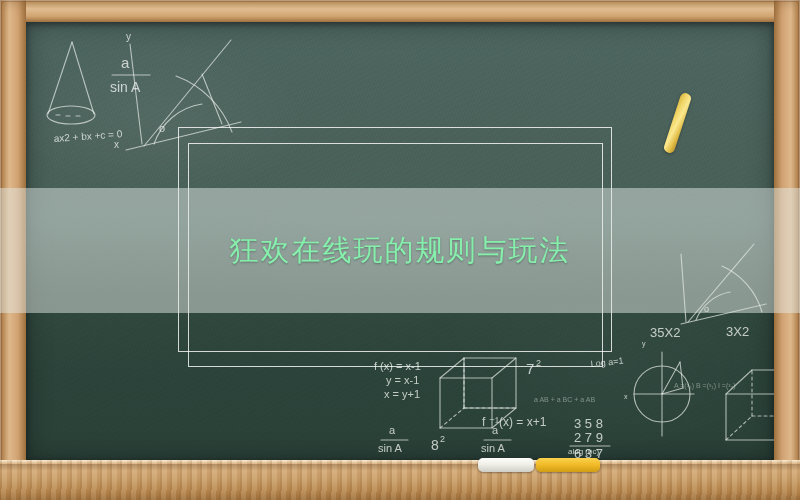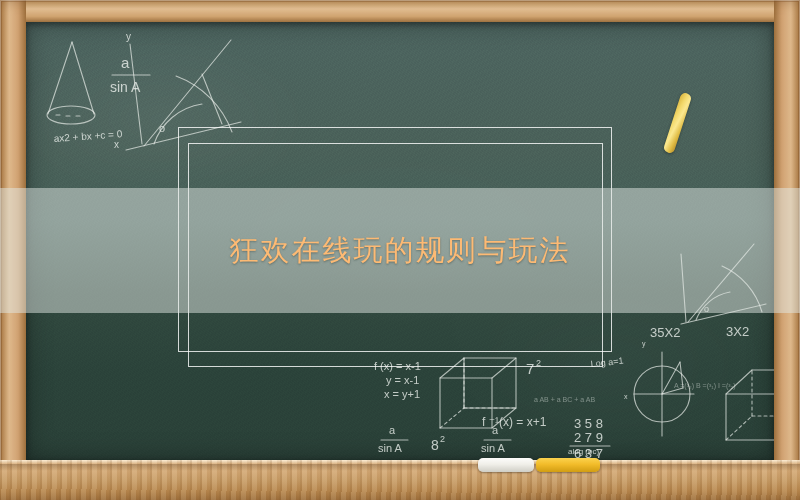--- a/index.html
+++ b/index.html
@@ -126,21 +126,21 @@
     position:absolute; left:0; top:188px; width:800px; height:125px;
     background:rgba(226,232,228,.50);
     z-index:6;
   }
   .band-title{
     position:absolute; left:0; top:188px; width:800px; height:125px;
     display:flex; align-items:center; justify-content:center;
     z-index:7;
   }
   .band-title span{
-    color:#fdba74;
+    color:#86efac;
     font-size:29px;
     letter-spacing:2px;
     font-weight:400;
     text-shadow:0 1px 2px rgba(40,55,50,.45);
     font-family:Liberation Mono, monospace;
   }
 
   
   .chalk-stick{ position:absolute; border-radius:5px; z-index:5; }
   .chalk-yellow-top{

